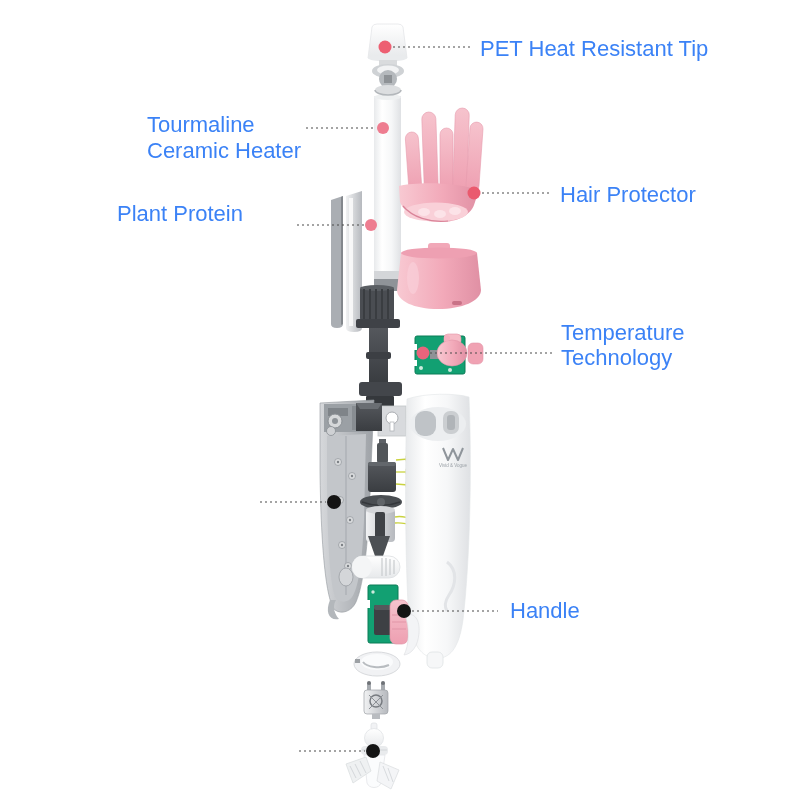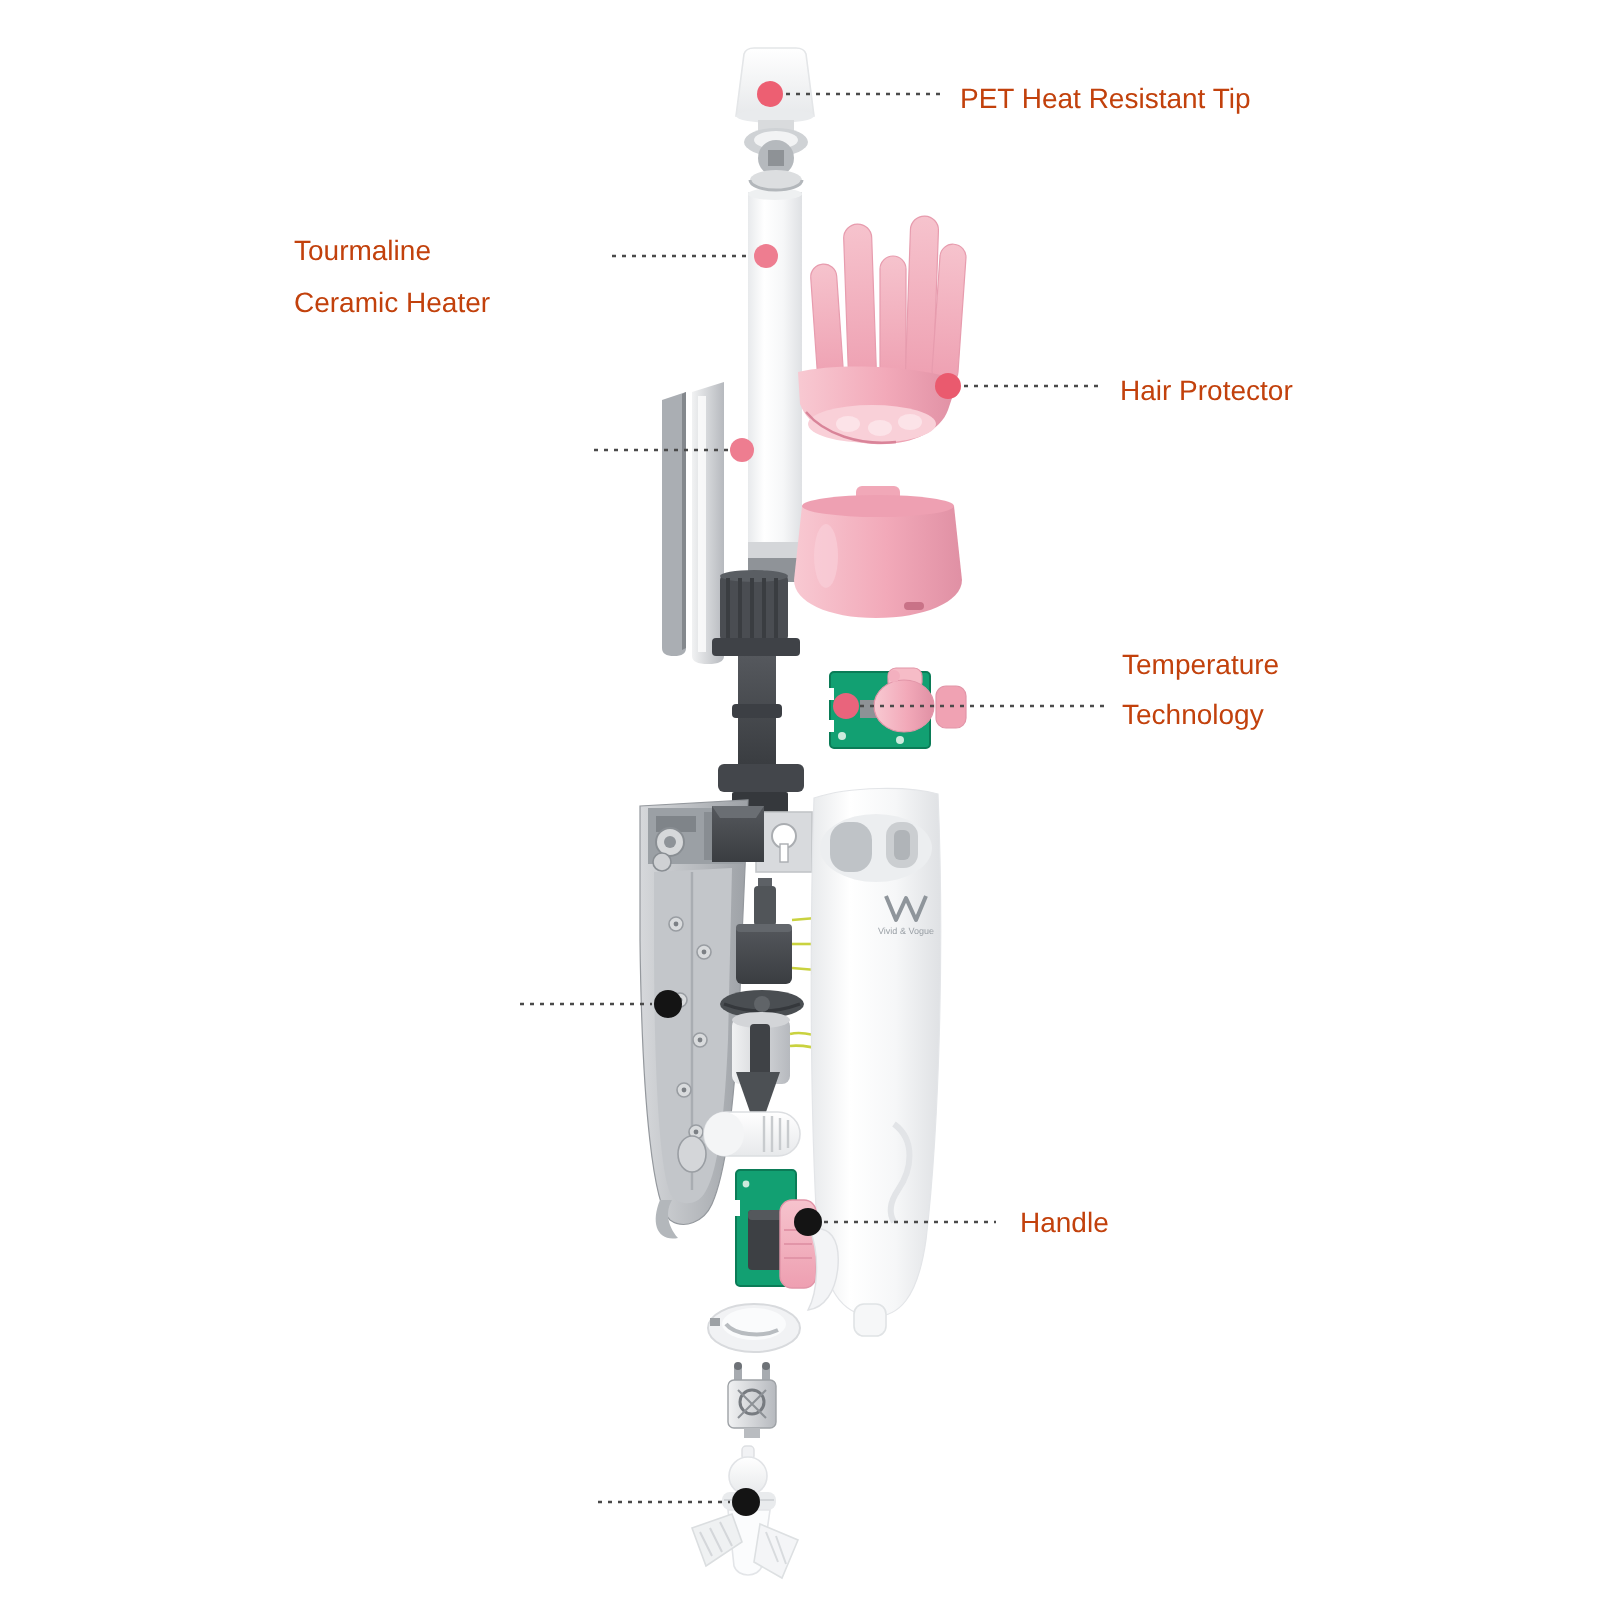--- a/index.html
+++ b/index.html
@@ -1,19 +1,19 @@
 <!DOCTYPE html>
 <html><head>
 <meta charset="utf-8">
 <style>
   html,body{margin:0;padding:0;background:#ffffff;}
   #stage{position:relative;width:800px;height:800px;background:#ffffff;overflow:hidden;
          font-family:"Liberation Sans",sans-serif;}
   #art{position:absolute;left:0;top:0;}
-  .label{position:absolute;font-size:14px;color:#c2410c;line-height:26px;white-space:nowrap;}
+  .label{position:absolute;font-size:22px;color:#3b82f6;line-height:26px;white-space:nowrap;}
   .label.tight{line-height:25px;}
 </style>
 </head>
 <body>
 
 <div id="stage">
 
 <svg id="art" width="800" height="800" viewBox="0 0 800 800">
   <defs>
     <linearGradient id="gWhiteH" x1="0" y1="0" x2="1" y2="0">
@@ -277,20 +277,21 @@
 <div class="label" style="left:480px;top:36px">PET Heat Resistant Tip</div>
 
 <div class="label" style="left:147px;top:112px">
   <div>Tourmaline</div>
   <div>Ceramic Heater</div>
 </div>
 
 <div class="label" style="left:560px;top:182px">Hair Protector</div>
 
 <div class="label" style="left:117px;top:201px">
+  <div>Plant Protein</div>
 </div>
 
 <div class="label tight" style="left:561px;top:320px">
   <div>Temperature</div>
   <div>Technology</div>
 </div>
 
 
 <div class="label" style="left:510px;top:598px">Handle</div>
 

